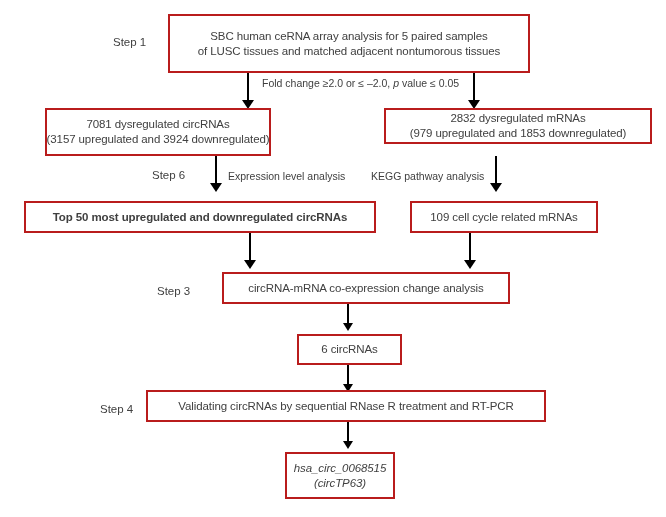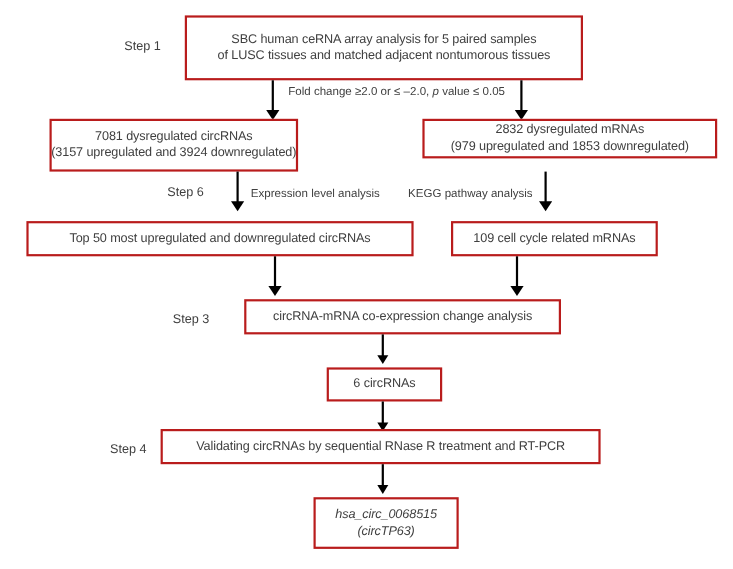--- a/index.html
+++ b/index.html
@@ -103,21 +103,21 @@
   <div class="step-label" style="left:152px; top:168px;">Step 6</div>
 
   <div class="vline" style="left:215px; top:156px; height:33px;"></div>
   <div class="arrowhead" style="left:210px; top:183px;"></div>
   <div class="edge-label" style="left:228px; top:170px;">Expression level analysis</div>
 
   <div class="vline" style="left:495px; top:156px; height:33px;"></div>
   <div class="arrowhead" style="left:490px; top:183px;"></div>
   <div class="edge-label" style="left:371px; top:170px;">KEGG pathway analysis</div>
 
-  <div class="box" id="top50-box" style="left:24px; top:201px; width:352px; height:32px;">
+  <div class="box" id="top50-box" style="left:24px; top:201px; width:352px; height:32px;font-weight:bold;">
     <span class="line">Top 50 most upregulated and downregulated circRNAs</span>
   </div>
 
   <div class="box" id="cellcycle-box" style="left:410px; top:201px; width:188px; height:32px;">
     <span class="line">109 cell cycle related mRNAs</span>
   </div>
 
   <div class="vline" style="left:249px; top:233px; height:33px;"></div>
   <div class="arrowhead" style="left:244px; top:260px;"></div>
 
@@ -142,18 +142,18 @@
 
   <div class="step-label" style="left:100px; top:402px;">Step 4</div>
 
   <div class="box" id="validation-box" style="left:146px; top:390px; width:400px; height:32px;">
     <span class="line">Validating circRNAs by sequential RNase R treatment and RT-PCR</span>
   </div>
 
   <div class="vline" style="left:347px; top:422px; height:24px;"></div>
   <div class="arrowhead small" style="left:343px; top:441px;"></div>
 
-  <div class="box italic" id="final-box" style="left:285px; top:452px; width:132px; height:47px;">
+  <div class="box italic" id="final-box" style="left:285px; top:452px; width:110px; height:47px;">
     <span class="line">hsa_circ_0068515</span>
     <span class="line">(circTP63)</span>
   </div>
 
 </div>
 
 </body></html>

